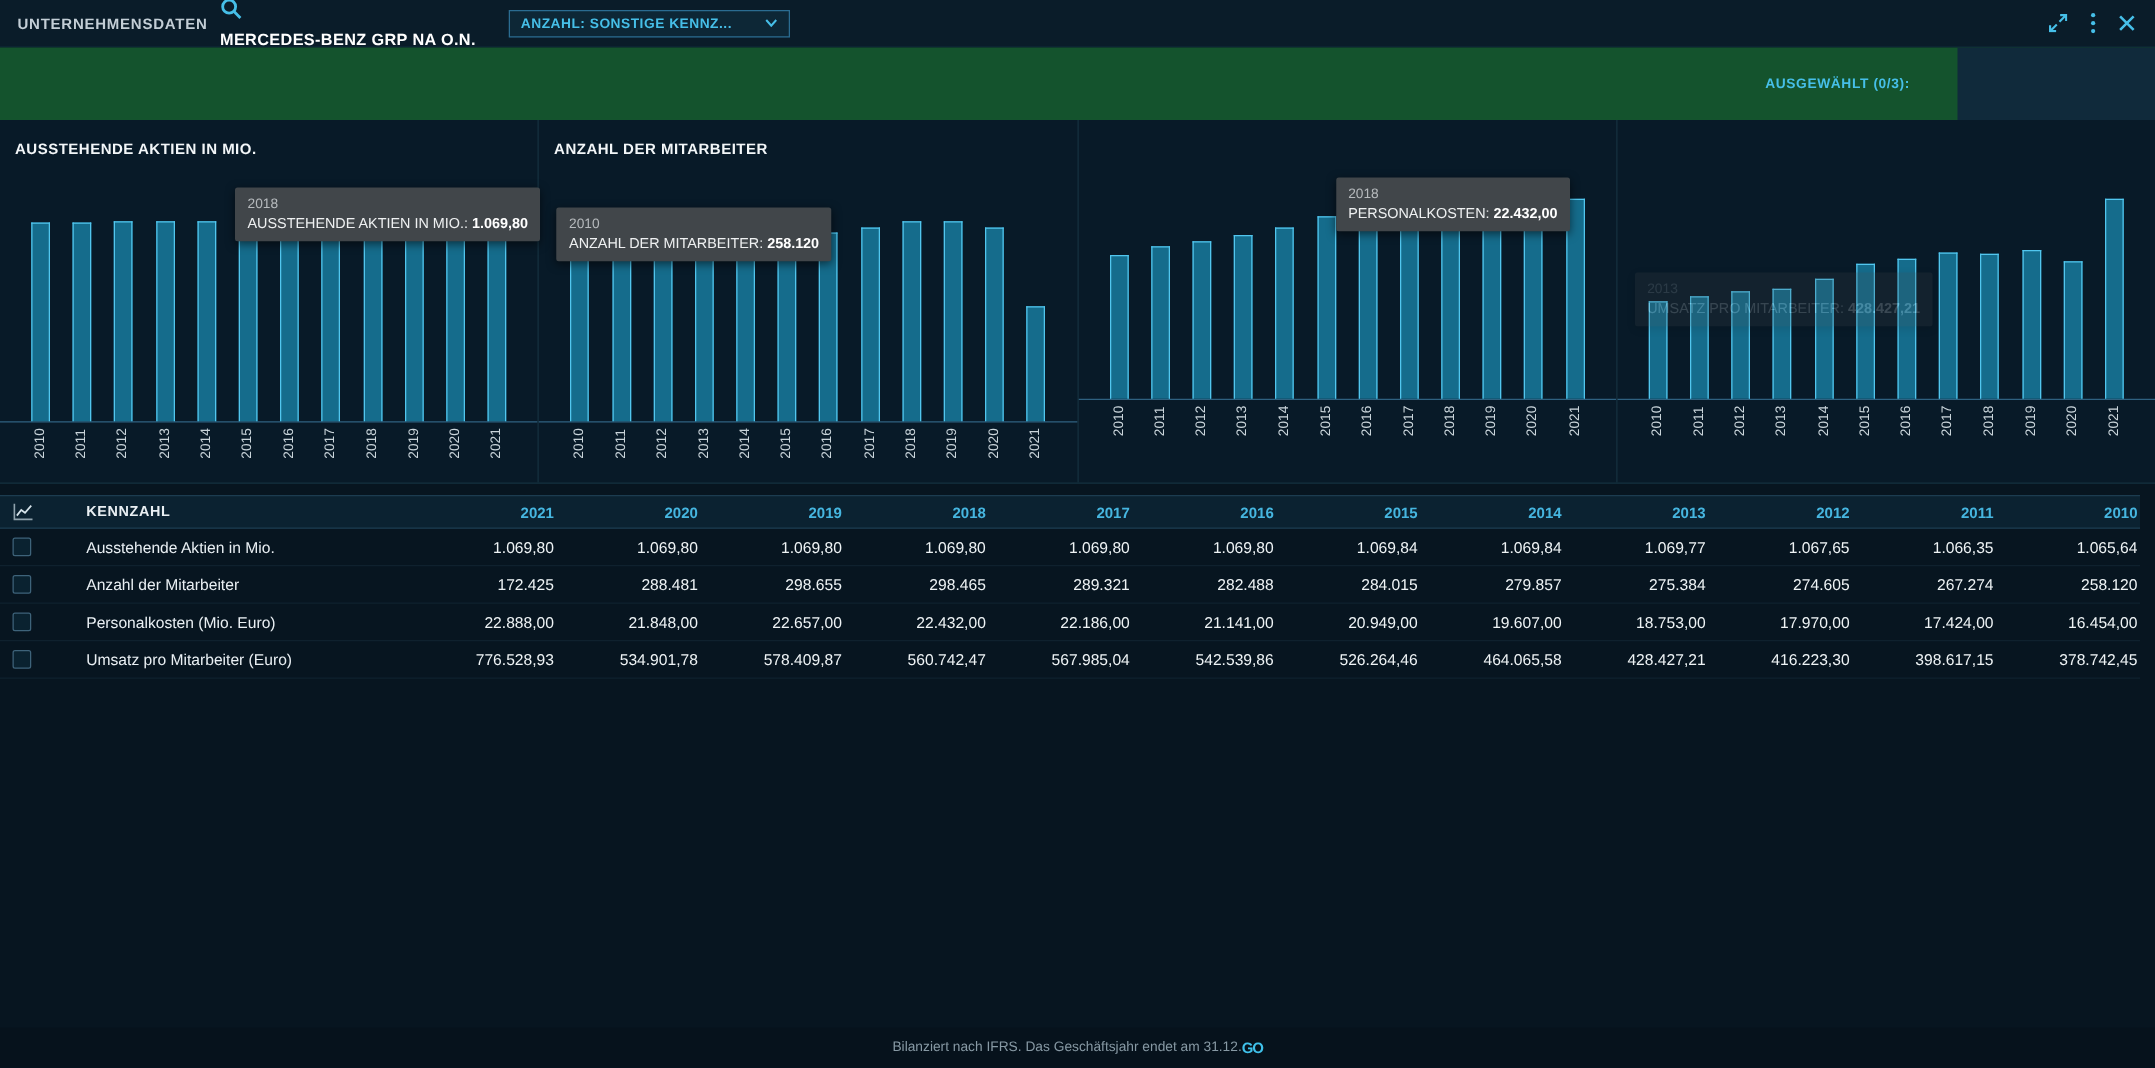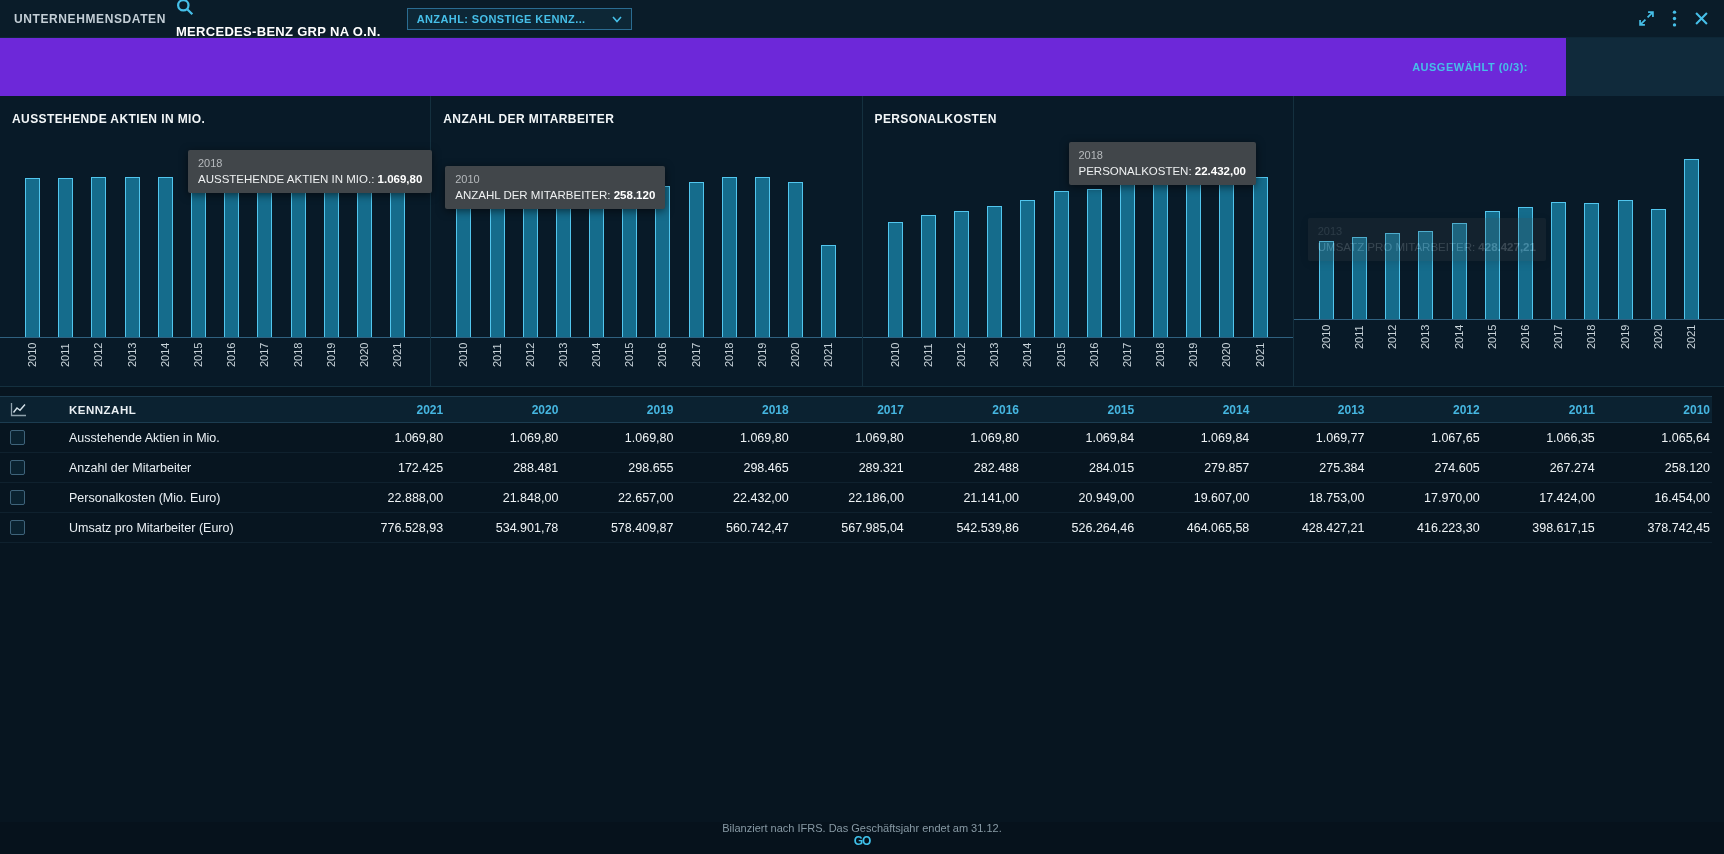--- a/index.html
+++ b/index.html
@@ -24,21 +24,21 @@
   .chart-select {
     margin-left: 16px; display: flex; align-items: center; gap: 26px;
     border: 1px solid #2b6c91; background: #0d2736; color: #46bfe8;
     font-size: 11px; font-weight: bold; letter-spacing: .4px;
     padding: 4px 9px; cursor: pointer;
   }
   .topbar-right { margin-left: auto; display: flex; align-items: center; gap: 18px; padding-right: 2px; }
   .icon-btn { cursor: pointer; display: flex; align-items: center; }
   
   .subbar {
-    height: 58px; background: #6d28d9; position: relative;
+    height: 58px; background: #14532d; position: relative;
     display: flex; align-items: center; justify-content: flex-end;
   }
   .selected-label { color: #46bfe8; font-size: 11px; font-weight: bold; letter-spacing: .5px; margin-right: 196px; }
   .selection-slot { position: absolute; right: 0; top: 0; height: 100%; width: 158px; background: #102a3b; }
   
   .charts-row { display: flex; background: #081a28; border-bottom: 1px solid #14303f; }
   .chart { flex: 1 1 0; min-width: 0; position: relative; padding-top: 16px; }
   .chart + .chart { border-left: 1px solid #14303f; }
   .chart-title { height: 18px; margin-left: 12px; color: #f2f6f8; font-size: 12px; font-weight: bold; letter-spacing: .4px; }
   .plot {
@@ -86,22 +86,22 @@
   .cell.num { text-align: right; font-size: 12.5px; color: #eef3f5; padding-right: 2px; }
   .cell.head { color: #46b6e0; font-size: 12px; font-weight: bold; }
   .cell.label-cell { padding-left: 25px; font-size: 12.5px; color: #e9eff3; }
   .cell.label-cell.head { font-size: 11.5px; letter-spacing: .5px; }
   .icon-cell { padding-left: 10px; display: flex; align-items: center; }
   .checkbox { width: 15px; height: 15px; border: 1px solid #3e637a; background: #0a2230; border-radius: 2px; cursor: pointer; display: inline-block; }
   .chart-toggle-icon { cursor: pointer; display: flex; align-items: center; }
   
   .footer {
     position: absolute; left: 0; right: 0; bottom: 0; height: 32px;
-    display: flex; align-items: center; justify-content: flex-start;
-    padding: 0 12px; background: #06121c; flex-direction: column;
+    display: flex; align-items: center; justify-content: center;
+    padding: 0 12px; background: #06121c;
   }
   .footer-note { color: #8799a4; font-size: 11px; }
   .footer-logo { color: #3fc1ea; font-size: 12px; font-weight: bold; letter-spacing: -1px; }
 </style>
 </head>
 <body>
 
 <div class="topbar">
   <span class="app-label">UNTERNEHMENSDATEN</span>
   <span class="search-control">
@@ -212,21 +212,20 @@
         <span class="year">2019</span>
         <span class="year">2020</span>
         <span class="year">2021</span>
       </div>
       <div class="tooltip">
              <div class="tt-year">2010</div>
              <div class="tt-line">ANZAHL DER MITARBEITER: <b>258.120</b></div>
            </div>
     </div>
     <div class="chart">
-      <div class="chart-title">PERSONALKOSTEN</div>
      <div class="plot">
         <div class="bar" style="height:115px"></div>
         <div class="bar" style="height:122px"></div>
         <div class="bar" style="height:126px"></div>
         <div class="bar" style="height:131px"></div>
         <div class="bar" style="height:137px"></div>
         <div class="bar" style="height:146px"></div>
         <div class="bar" style="height:148px"></div>
         <div class="bar" style="height:155px"></div>
         <div class="bar" style="height:157px"></div>

